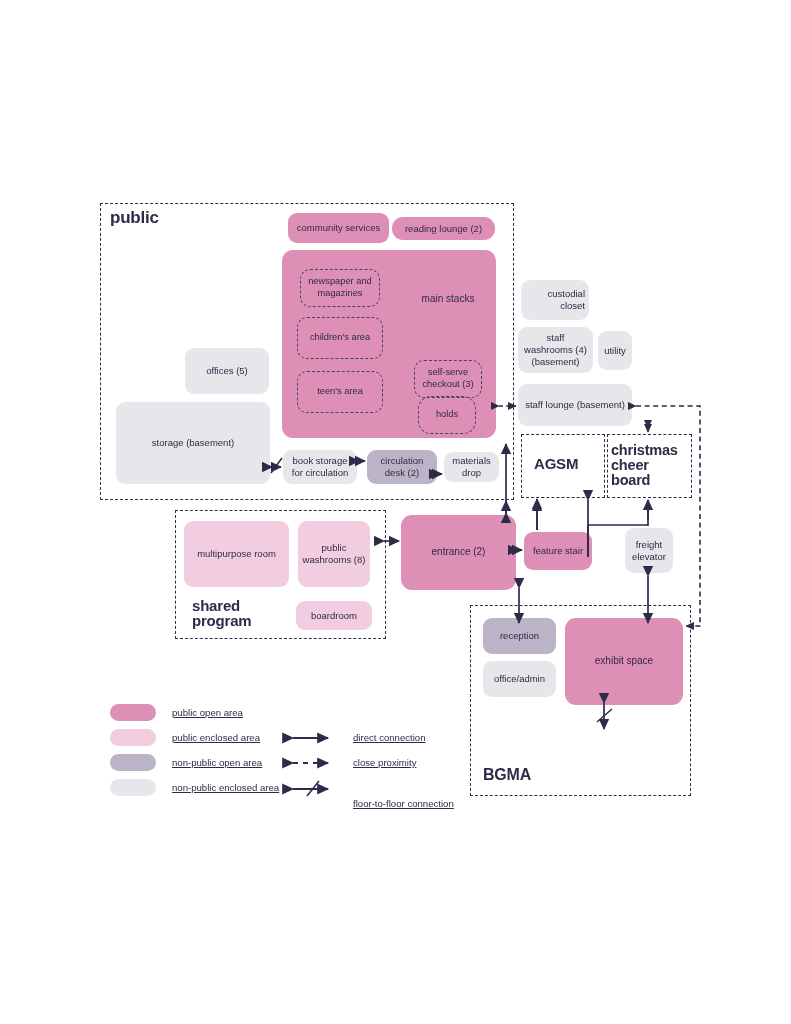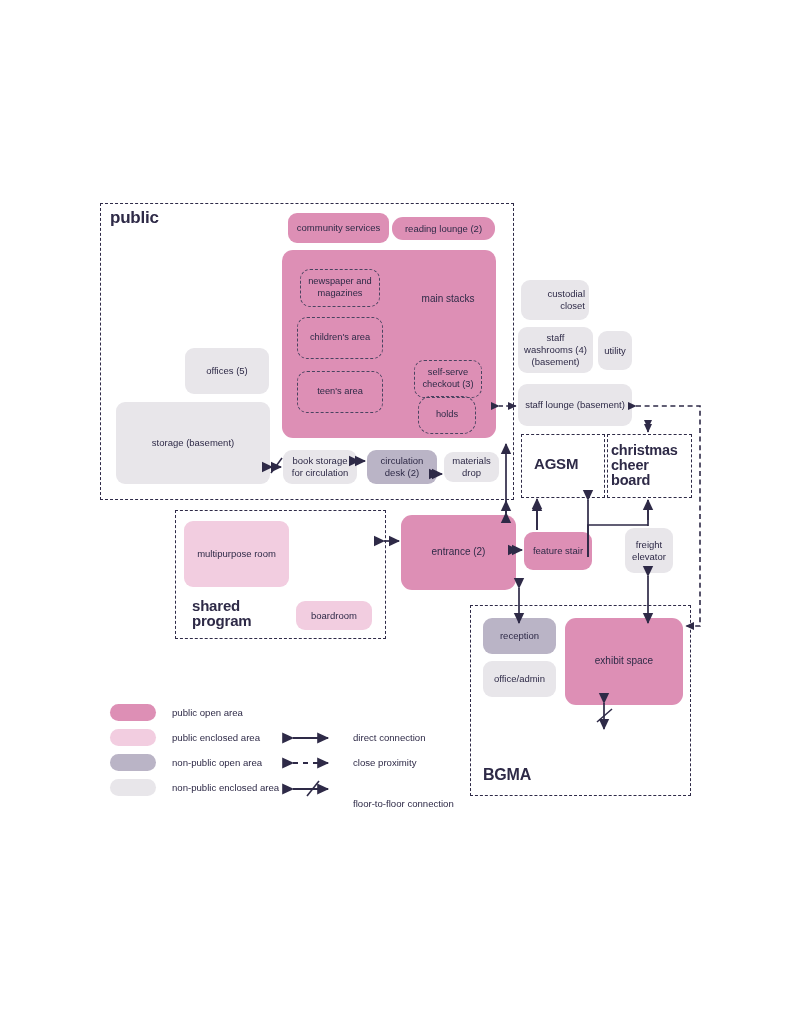--- a/index.html
+++ b/index.html
@@ -72,21 +72,21 @@
     color:#2e2a47;
     text-align:center;
     line-height:1.25;
   }
   
   .conn{position:absolute;pointer-events:none;}
   svg{overflow:visible;display:block;}
   
   #legend{position:absolute;left:110px;top:700px;width:420px;height:100px;}
   .lg-sw{position:absolute;width:46px;height:17px;border-radius:8.5px;}
-  .lg-tx{position:absolute;font-size:9.6px;color:#2e2a47;white-space:nowrap;}
+  .lg-tx{position:absolute;font-size:9.6px;color:#2e2a47;white-space:nowrap;text-decoration:underline;}
   .lg-ar{position:absolute;}
 </style>
 </head>
 <body>
 
 <div id="canvas">
 
   <div class="zone" style="left:100px;top:203px;width:414px;height:297px;"></div>
   <div class="zone-label" style="left:110px;top:209px;font-size:17px;">public</div>
 
@@ -127,20 +127,21 @@
   <div class="blk nonopen" style="left:367px;top:450px;width:70px;height:34px;">circulation desk (2)</div>
 
   <div class="blk nonencl" style="left:444px;top:452px;width:55px;height:30px;">materials drop</div>
 
   <div class="blk nonencl" style="left:521px;top:280px;width:68px;height:40px;text-align:right;">custodial closet</div>
   <div class="blk nonencl" style="left:518px;top:327px;width:75px;height:46px;">staff washrooms (4) (basement)</div>
   <div class="blk nonencl" style="left:598px;top:331px;width:34px;height:39px;">utility</div>
   <div class="blk nonencl" style="left:518px;top:384px;width:114px;height:42px;">staff lounge (basement)</div>
 
   <div class="blk pubencl" style="left:184px;top:521px;width:105px;height:66px;">multipurpose room</div>
+  <div class="blk pubencl" style="left:298px;top:521px;width:72px;height:66px;">public washrooms (8)</div>
   <div class="blk pubencl" style="left:296px;top:601px;width:76px;height:29px;">boardroom</div>
 
   <div class="blk pubopen big" style="left:401px;top:515px;width:115px;height:75px;border-radius:11px;">entrance (2)</div>
   <div class="blk pubopen" style="left:524px;top:532px;width:68px;height:38px;">feature stair</div>
   <div class="blk nonencl" style="left:625px;top:528px;width:48px;height:45px;">freight elevator</div>
 
   <div class="blk nonopen" style="left:483px;top:618px;width:73px;height:36px;">reception</div>
   <div class="blk nonencl" style="left:483px;top:661px;width:73px;height:36px;">office/admin</div>
   <div class="blk pubopen big" style="left:565px;top:618px;width:118px;height:87px;border-radius:11px;">exhibit space</div>
 

